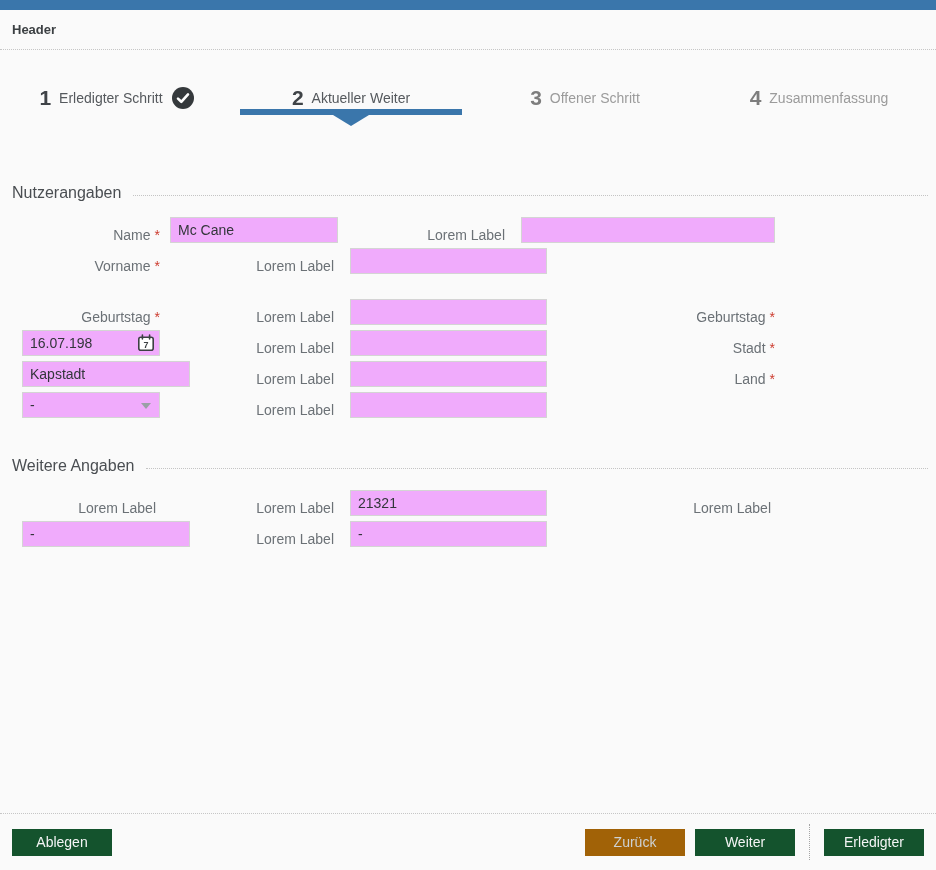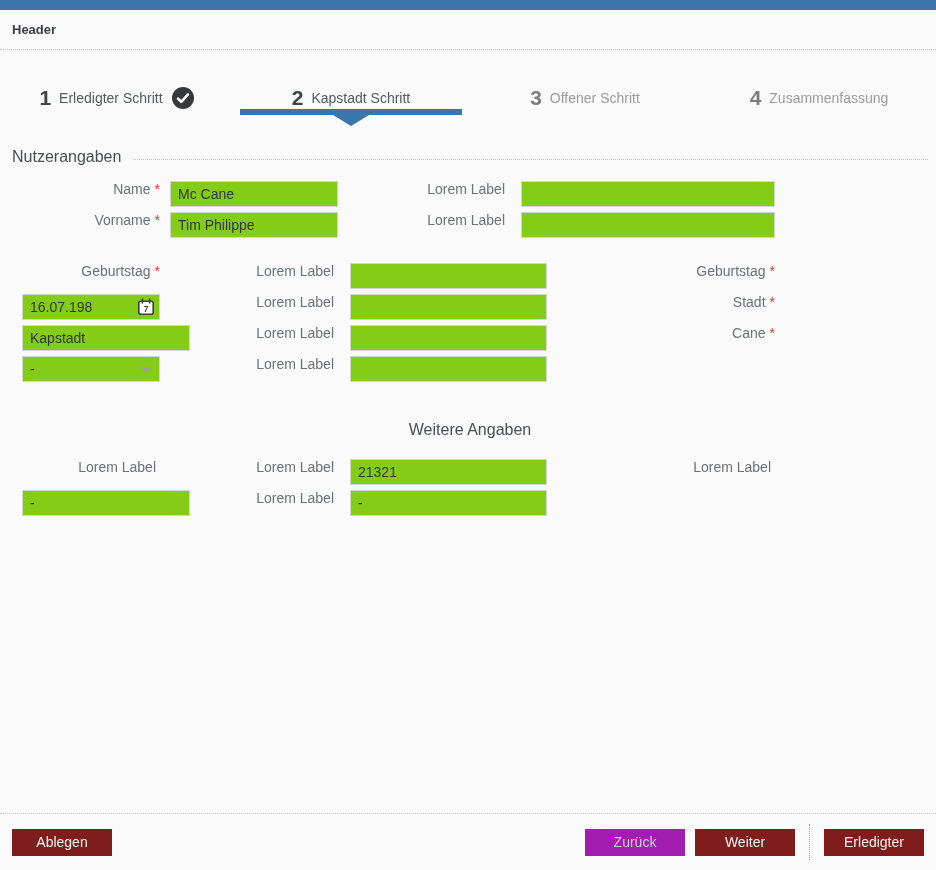--- a/index.html
+++ b/index.html
@@ -25,51 +25,51 @@
   .step.open .num { color: #7d7d7d; }
   .step.open .lbl { color: #9b9b9b; }
   .step .check { margin-left: 8px; display: inline-flex; }
   .step .bar { position: absolute; left: 6px; right: 6px; top: 59px; height: 6px; background: #3a76ab; }
   .step .arrow { position: absolute; top: 65px; left: 50%; margin-left: -18px; width: 0; height: 0;
     border-left: 18px solid transparent; border-right: 18px solid transparent; border-top: 11px solid #3a76ab; }
 
   
   .content { padding: 0 8px 0 12px; }
   .section-head { display: flex; align-items: center; }
-  .section-head.first { margin-top: 24px; align-items: center; }
-  .section-head.second { margin-top: 39px; flex-direction: column; }
+  .section-head.first { margin-top: 60px; align-items: center; }
+  .section-head.second { margin-top: 39px; }
   .section-title { font-size: 16px; color: #4a4e52; white-space: nowrap; }
   .section-line { flex: 1; border-bottom: 1px dotted #c4c4c4; margin-left: 12px; margin-top: 4px; }
 
   
   .form-grid { display: grid; grid-template-columns: 148px 178px 171px 266px; row-gap: 5px; margin-top: 15px; }
-  .lbl-cell { display: flex; align-items: flex-start; justify-content: flex-end; font-size: 14px; color: #6b7176; }
+  .lbl-cell { display: flex; align-items: flex-end; justify-content: flex-end; font-size: 14px; color: #6b7176; }
   .req { color: #cc3b2e; margin-left: 4px; font-size: 14px; }
   .inp-cell { display: flex; align-items: center; }
   .inp-cell.c2 { padding-left: 10px; }
   .inp-cell.c4 { padding-left: 12px; }
-  .inp { height: 26px; border: 1px solid #d4d4d4; background: #84cc16; font-size: 14px; color: #32363a;
+  .inp { height: 26px; border: 1px solid #d4d4d4; background: #f0abfc; font-size: 14px; color: #32363a;
     padding: 0 7px; font-family: "Liberation Sans", sans-serif; outline: none; }
   .w-l { width: 168px; }
   .w-r { width: 261px; }
   .inp-wrap { position: relative; width: 196px; }
   .inp-wrap .inp { width: 100%; }
   .cal-btn { position: absolute; right: 4px; top: 3px; width: 21px; height: 20px; border: 0; background: transparent;
     padding: 0; cursor: pointer; display: flex; align-items: center; justify-content: center; }
   .caret { position: absolute; right: 9px; top: 11px; width: 0; height: 0;
     border-left: 5px solid transparent; border-right: 5px solid transparent; border-top: 6px solid #9aa0a6; }
   .row-spacer { grid-column: 1 / -1; height: 15px; }
 
   
   .footer { position: absolute; left: 0; right: 0; bottom: 0; height: 57px;
     border-top: 1px dotted #c6c6c6; display: flex; align-items: center; padding: 0 12px; }
   .btn { height: 27px; min-width: 100px; border: 0; font-size: 14px; font-family: "Liberation Sans", sans-serif;
     cursor: pointer; padding: 0 14px; }
-  .btn.dark { background: #7f1d1d; color: #f4f5f5; }
-  .btn.disabled { background: #a21caf; color: #cdd1d3; cursor: default; }
+  .btn.dark { background: #14532d; color: #f4f5f5; }
+  .btn.disabled { background: #a16207; color: #cdd1d3; cursor: default; }
   .footer-right { margin-left: auto; display: flex; align-items: center; }
   .footer-right .btn { margin-left: 10px; }
   .vdiv { border-left: 1px dotted #a5a5a5; height: 36px; margin-left: 14px; margin-right: 4px; }
 </style>
 </head>
 <body>
 
 <div class="topbar"></div>
 
 <div class="header">
@@ -82,21 +82,21 @@
     <span class="lbl">Erledigter Schritt</span>
     <span class="check">
       <svg width="24" height="24" viewBox="0 0 24 24">
         <circle cx="12" cy="12" r="11" fill="#35393c"></circle>
         <path d="M7 12.6l3.3 3.2L17 8.4" stroke="#fff" stroke-width="2.6" fill="none" stroke-linecap="round" stroke-linejoin="round"></path>
       </svg>
     </span>
   </div>
   <div class="step active">
     <span class="num">2</span>
-    <span class="lbl">Kapstadt Schritt</span>
+    <span class="lbl">Aktueller Weiter</span>
     <span class="bar"></span>
     <span class="arrow"></span>
   </div>
   <div class="step open">
     <span class="num">3</span>
     <span class="lbl">Offener Schritt</span>
   </div>
   <div class="step open">
     <span class="num">4</span>
     <span class="lbl">Zusammenfassung</span>
@@ -124,23 +124,20 @@
         <span class="req"></span>
     </div>
     <div class="inp-cell c4">
         <input class="inp w-r" type="text" value="" style="">
       </div>
 
     <div class="lbl-cell">
       <span>Vorname</span>
         <span class="req">*</span>
     </div>
-    <div class="inp-cell c2">
-        <input class="inp w-l" type="text" value="Tim Philippe" style="">
-      </div>
     <div class="lbl-cell">
       <span>Lorem Label</span>
         <span class="req"></span>
     </div>
     <div class="inp-cell c4">
         <input class="inp w-r" type="text" value="" style="">
       </div>
 
     <div class="row-spacer"></div>
 
@@ -190,21 +187,21 @@
       </div>
     <div class="lbl-cell">
       <span>Lorem Label</span>
         <span class="req"></span>
     </div>
     <div class="inp-cell c4">
         <input class="inp w-r" type="text" value="" style="">
       </div>
 
     <div class="lbl-cell">
-      <span>Cane</span>
+      <span>Land</span>
         <span class="req">*</span>
     </div>
     <div class="inp-cell c2">
       <div class="inp-wrap">
         <input class="inp" type="text" readonly="" value="-" style="">
         <span class="caret"></span>
       </div>
     </div>
     <div class="lbl-cell">
       <span>Lorem Label</span>

